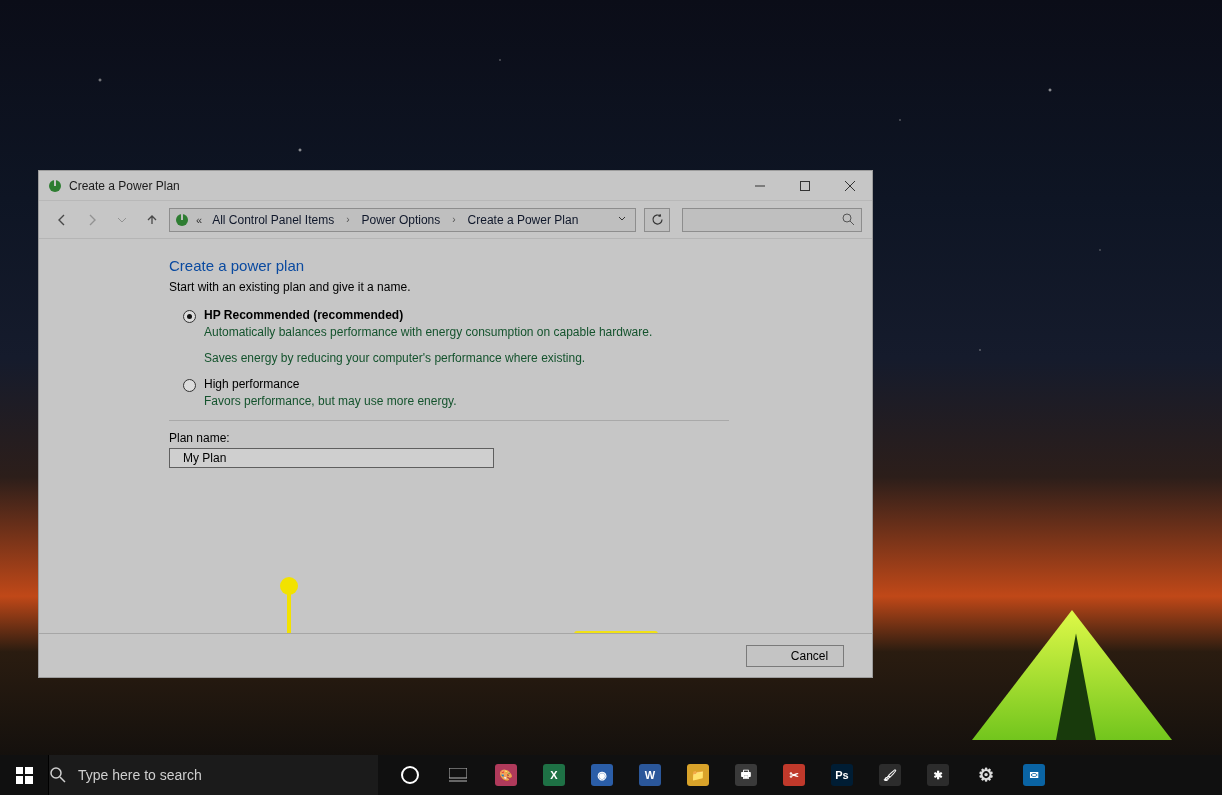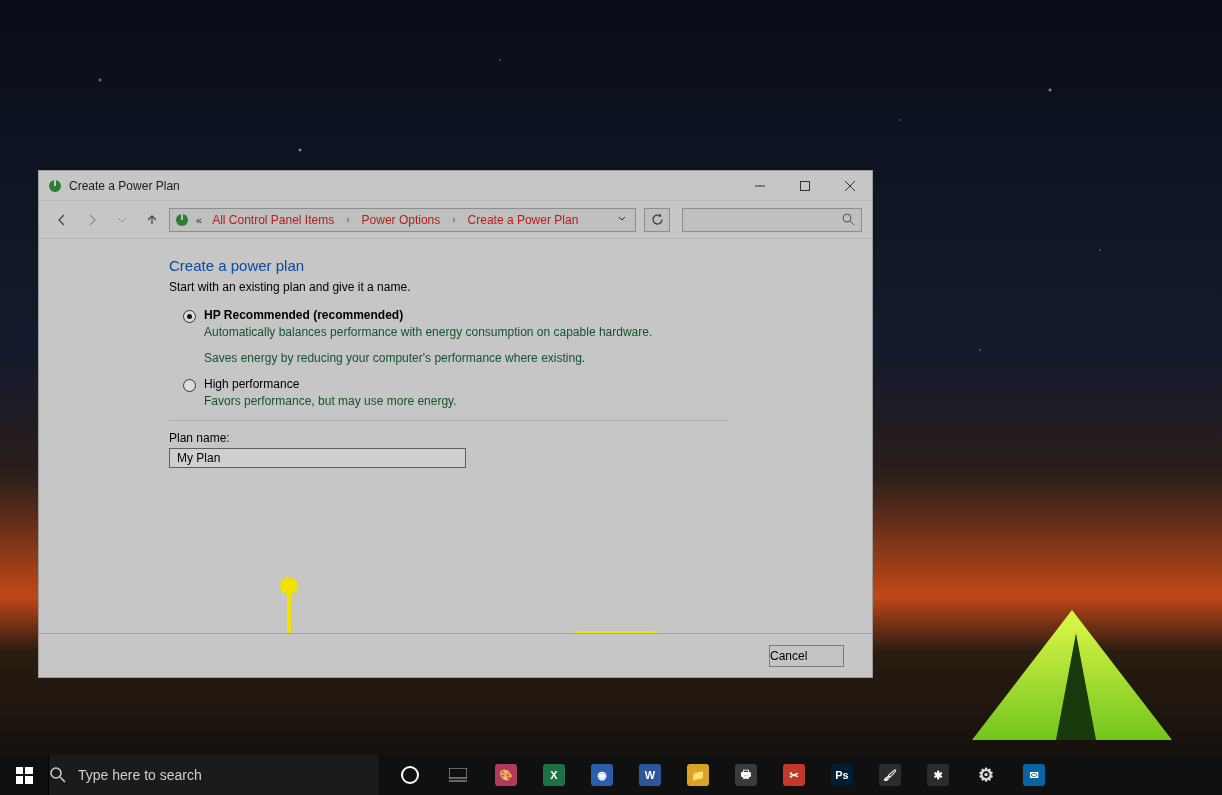--- a/index.html
+++ b/index.html
@@ -63,21 +63,21 @@
     width:26px; height:26px; display:flex; align-items:center; justify-content:center;
     color:#3b3b3b; opacity:.85;
   }
   .nav-arrow.disabled, .nav-drop.disabled { opacity:.45; }
   .addrbar {
     flex:1; height:24px; background:#bfbfbf; border:1px solid #8d8d8d;
     display:flex; align-items:center; gap:6px; padding:0 4px; min-width:0;
   }
   .addrbar .small-icon{width:16px;height:16px;flex:0 0 auto;}
   .addrbar .chev-left{font-size:11px; color:#333;}
-  .crumb { padding:0 4px; font-size:12px; color:#b91c1c; white-space:nowrap; }
+  .crumb { padding:0 4px; font-size:12px; color:#0f172a; white-space:nowrap; }
   .crumb-sep { color:#555; font-size:10px; padding:0 2px; }
   .addr-spacer{flex:1;}
   .addr-drop{width:18px;text-align:center;color:#444;font-size:10px;}
   .refresh-btn{
     width:26px;height:24px;border:1px solid #8d8d8d;background:#bfbfbf;
     display:flex;align-items:center;justify-content:center;margin-left:4px;
   }
   .searchbox{
     width:180px;height:24px;border:1px solid #8d8d8d;background:#bfbfbf;
     margin-left:8px; display:flex; align-items:center; justify-content:flex-end; padding-right:6px;
@@ -95,32 +95,32 @@
   .radio.checked::after{content:"";position:absolute;inset:3px;border-radius:50%;background:#111;}
   .radio-label { font-size:12px; }
   .radio-label.bold{font-weight:600;}
   .radio-desc { font-size:12px; color:#14532d; margin: 2px 0 12px 35px; }
 
   .hr { border:none; border-top:1px solid #a9a9a9; margin: 6px 0 10px 0; width:560px; }
 
   .field-row { margin-top:2px; }
   .field-label{font-size:12px; display:block; margin-bottom:3px;}
   .textfield {
-    width:297px; height:20px; border:1px solid #5f5f5f; background:#cfcfcf;
-    padding:0 7px; font-size:12px; color:#000; outline:none;
+    width:325px; height:20px; border:1px solid #5f5f5f; background:#cfcfcf;
+    padding:0 13px; font-size:12px; color:#000; outline:none;
   }
 
   .footer {
     height: 44px; border-top:1px solid #a6a6a6; display:flex; align-items:center;
     justify-content:flex-end; gap:14px; padding-right:28px; background:#c6c6c6;
     position:relative;
   }
   .btn {
-    width:75px; height:22px; font-size:12px; background:#c4c4c4;
-    border:1px solid #7a7a7a; display:flex; align-items:center; justify-content:flex-start;
+    width:98px; height:22px; font-size:12px; background:#c4c4c4;
+    border:1px solid #7a7a7a; display:flex; align-items:center; justify-content:center;padding-left:29px;
   }
   .annot-dot{
     position:absolute; width:18px;height:18px;border-radius:50%;
     background:#f2e200; left:241px; top:338px; z-index:20;
   }
   .annot-line{
     position:absolute; width:4px; background:#f2e200; left:248px; top:352px; height:56px; z-index:19;
   }
   .next-hl{
     position:absolute; left:535px; top:392px; width:84px; height:34px;

